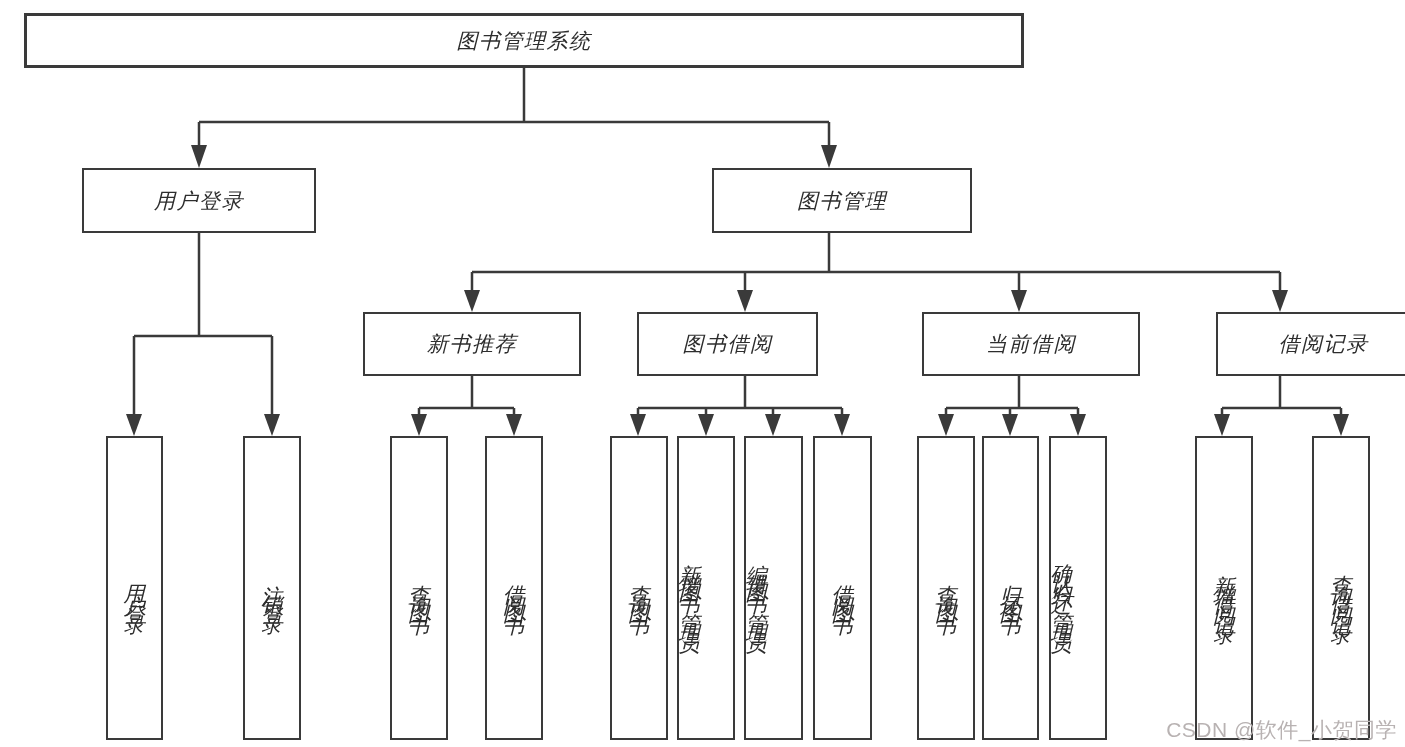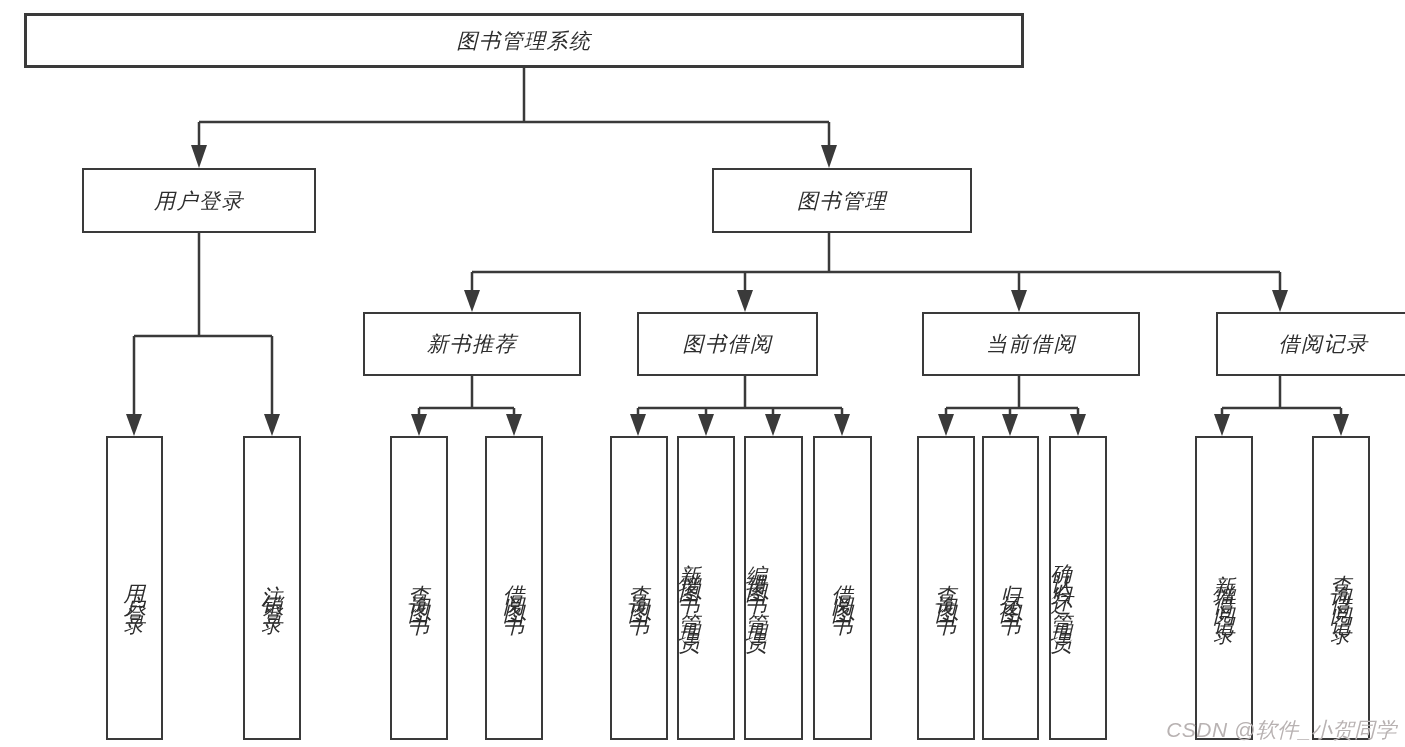--- a/index.html
+++ b/index.html
@@ -16,21 +16,21 @@
   }
   .root { border-width:3px; font-size:21px; }
   .vnode { letter-spacing:0; }
   .vnode span {
     writing-mode:vertical-rl; text-orientation:mixed;
     letter-spacing:10px; line-height:1; font-size:21px;
   }
   .vtop { align-items:center; justify-content:flex-start; padding-top:7px; }
   .watermark {
     position:absolute; right:8px; bottom:3px; z-index:5;
-    font-size:21px; color:#b8b2b2; letter-spacing:0.5px; white-space:nowrap;font-style:italic;
+    font-size:21px; color:#b8b2b2; letter-spacing:0.5px; white-space:nowrap;
   }
 </style>
 </head>
 <body>
 
 <div class="canvas">
 
   <svg class="wires" viewBox="0 0 1405 747">
     <g stroke="#3a3a3a" stroke-width="2.5" fill="none">
 

